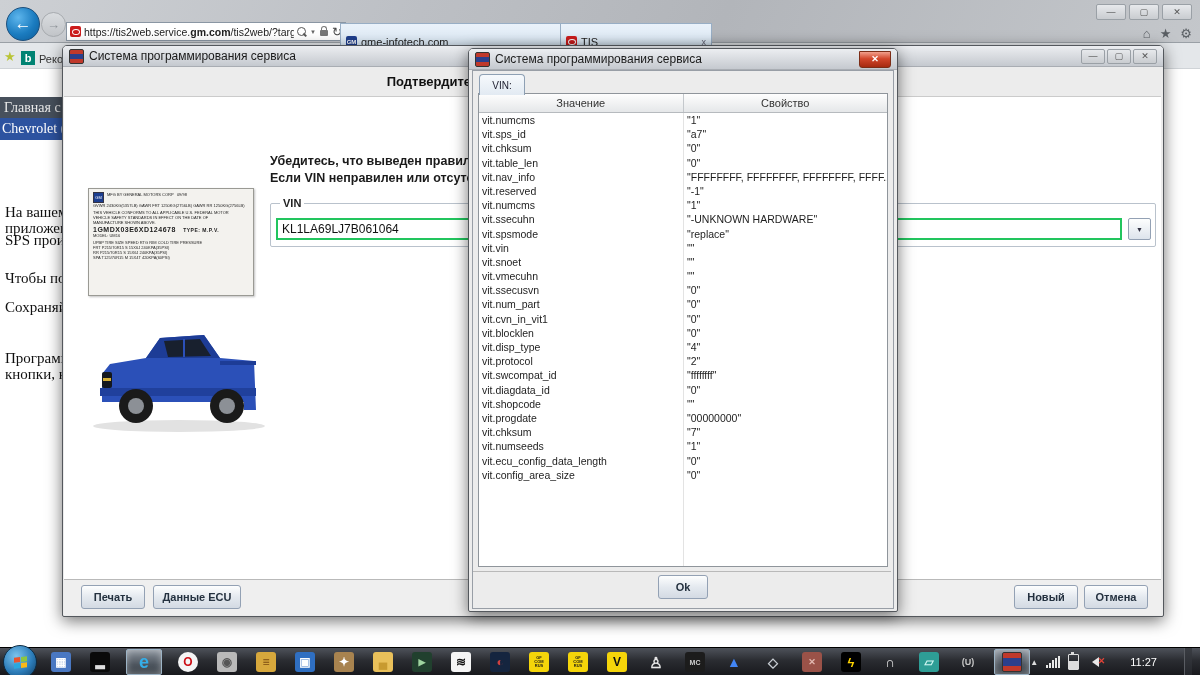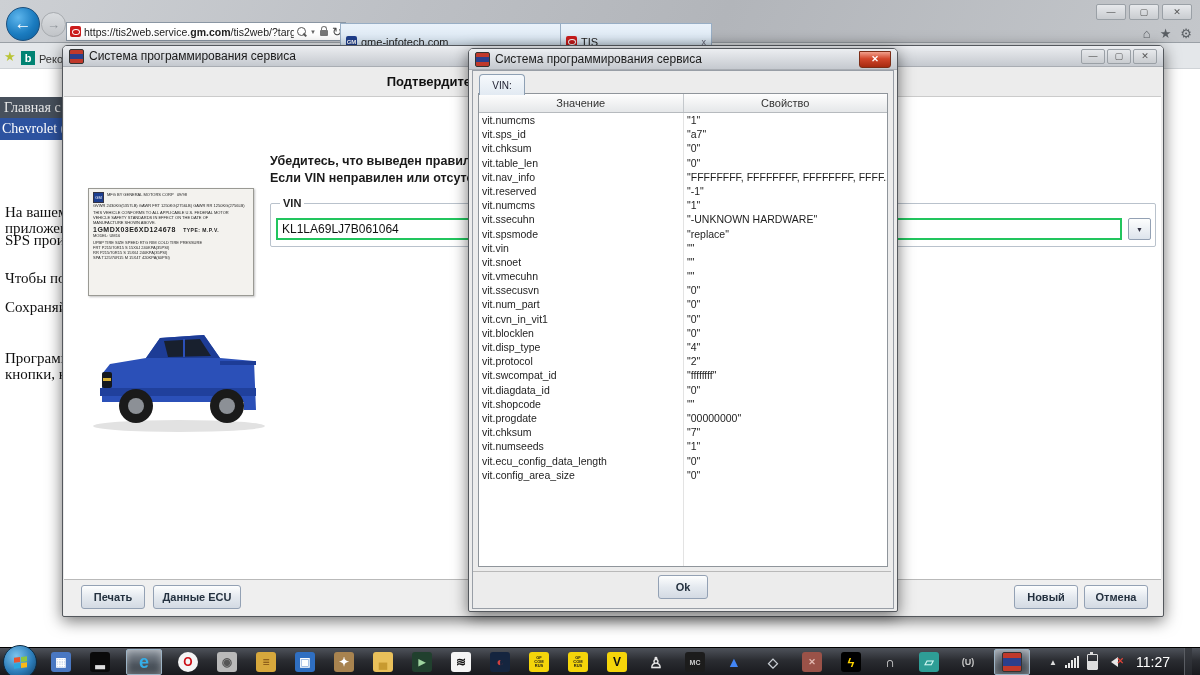--- a/index.html
+++ b/index.html
@@ -135,21 +135,21 @@
   .tray-up{color:#ddd;font-size:8px}
   .sig{display:flex;align-items:flex-end;gap:1px;height:12px}
   .sig i{display:block;width:2px;background:#e8e8e8}
   .s1{height:3px}.s2{height:5px}.s3{height:8px}.s4{height:10px}.s5{height:12px;background:#9a9a9a}
   .batt{width:9px;height:14px;border:1px solid #ddd;border-radius:1px;position:relative}
   .batt::before{content:"";position:absolute;top:-3px;left:2px;width:3px;height:2px;background:#ddd}
   .batt::after{content:"";position:absolute;bottom:0;left:0;right:0;height:8px;background:#ddd}
   .vol{position:relative;width:16px;height:14px}
   .vol .cone{position:absolute;left:0;top:2px;width:0;height:0;border:5px solid transparent;border-right:7px solid #e8e8e8}
   .vol .mute{position:absolute;right:-2px;top:1px;color:#e04338;font-size:9px;font-weight:bold}
-  .clock{color:#fff;font-size:14px;margin:0 6px}
+  .clock{color:#fff;font-size:11px;margin:0 19px}
   .showdesk{width:7px;height:28px;border-left:1px solid #5a5d63;background:linear-gradient(#3a3d43,#24262b)}
 </style>
 </head>
 <body>
 
 <div class="webpage">
   <div class="nav-dark">Главная с</div>
   <div class="nav-blue">Chevrolet (</div>
   <div class="pline pl0">На вашем</div>
   <div class="pline pl1">приложен</div>

